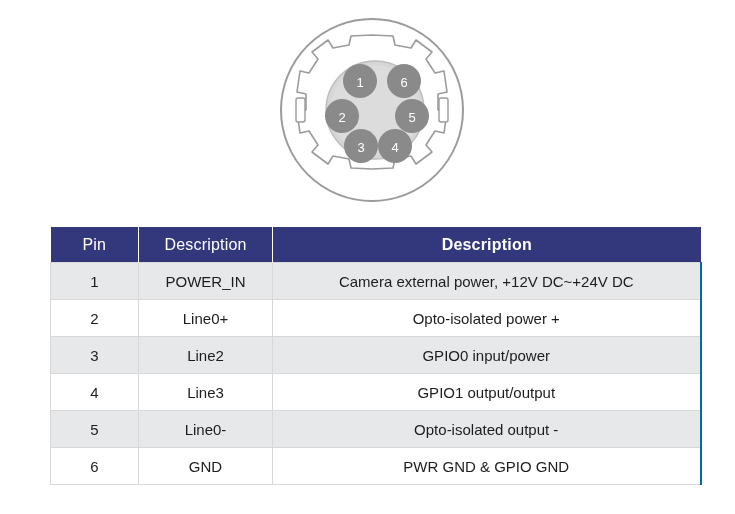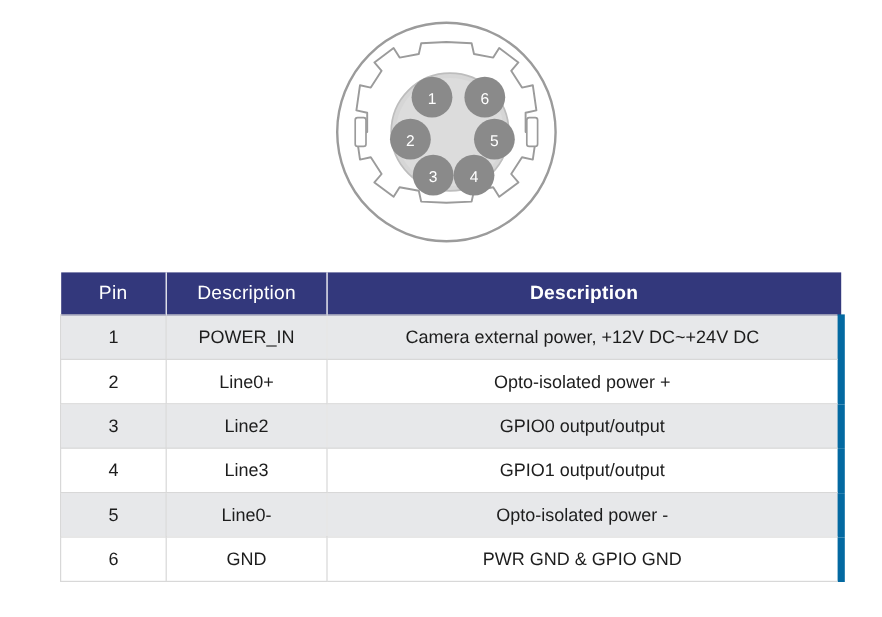--- a/index.html
+++ b/index.html
@@ -73,21 +73,21 @@
     border: 1px solid #d8d8d8;
     color: #1d1d1d;
     font-size: 15px;
     white-space: nowrap;
     overflow: hidden;
   }
   #pinout-table tbody tr.row-alt td { background: #e7e8ea; }
   #pinout-table tbody tr.row-plain td { background: #ffffff; }
 
   #pinout-table tbody td:first-child { border-left: 1px solid #d8d8d8; }
-  #pinout-table tbody td:last-child  { border-right: 6px solid #0369a1; }
+  #pinout-table tbody td:last-child  { border-right: 2px solid #0369a1; }
 </style>
 </head>
 <body>
 
 <div id="connector-figure">
   <svg viewBox="0 0 190 195" xmlns="http://www.w3.org/2000/svg">
 
     <circle cx="97" cy="98" r="91" fill="#ffffff" stroke="#9b9b9b" stroke-width="2"></circle>
 
     <path fill="#ffffff" stroke="#9b9b9b" stroke-width="1.6" stroke-linejoin="round" d="M 97 23
@@ -160,31 +160,31 @@
       <td>Camera external power, +12V DC~+24V DC</td>
     </tr>
     <tr class="row-plain">
       <td>2</td>
       <td>Line0+</td>
       <td>Opto-isolated power +</td>
     </tr>
     <tr class="row-alt">
       <td>3</td>
       <td>Line2</td>
-      <td>GPIO0 output/output</td>
+      <td>GPIO0 input/power</td>
     </tr>
     <tr class="row-plain">
       <td>4</td>
       <td>Line3</td>
       <td>GPIO1 output/output</td>
     </tr>
     <tr class="row-alt">
       <td>5</td>
       <td>Line0-</td>
-      <td>Opto-isolated power -</td>
+      <td>Opto-isolated output -</td>
     </tr>
     <tr class="row-plain">
       <td>6</td>
       <td>GND</td>
       <td>PWR GND &amp; GPIO GND</td>
     </tr>
   </tbody>
 </table>
 
 </body></html>

